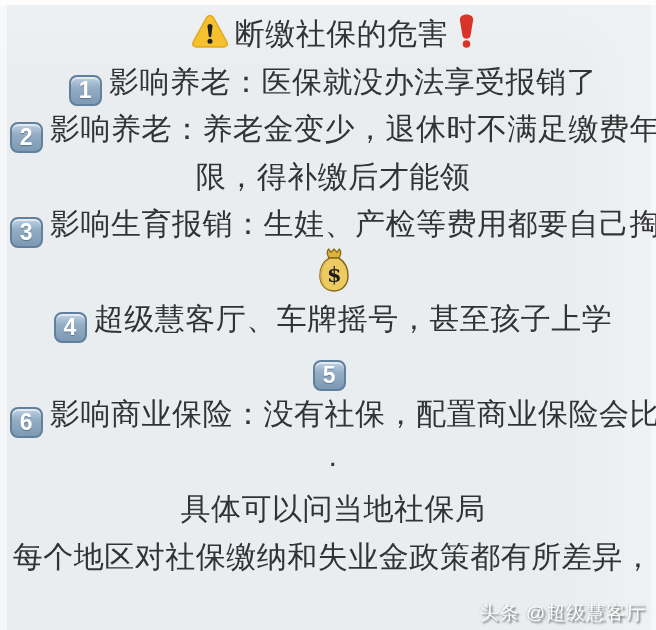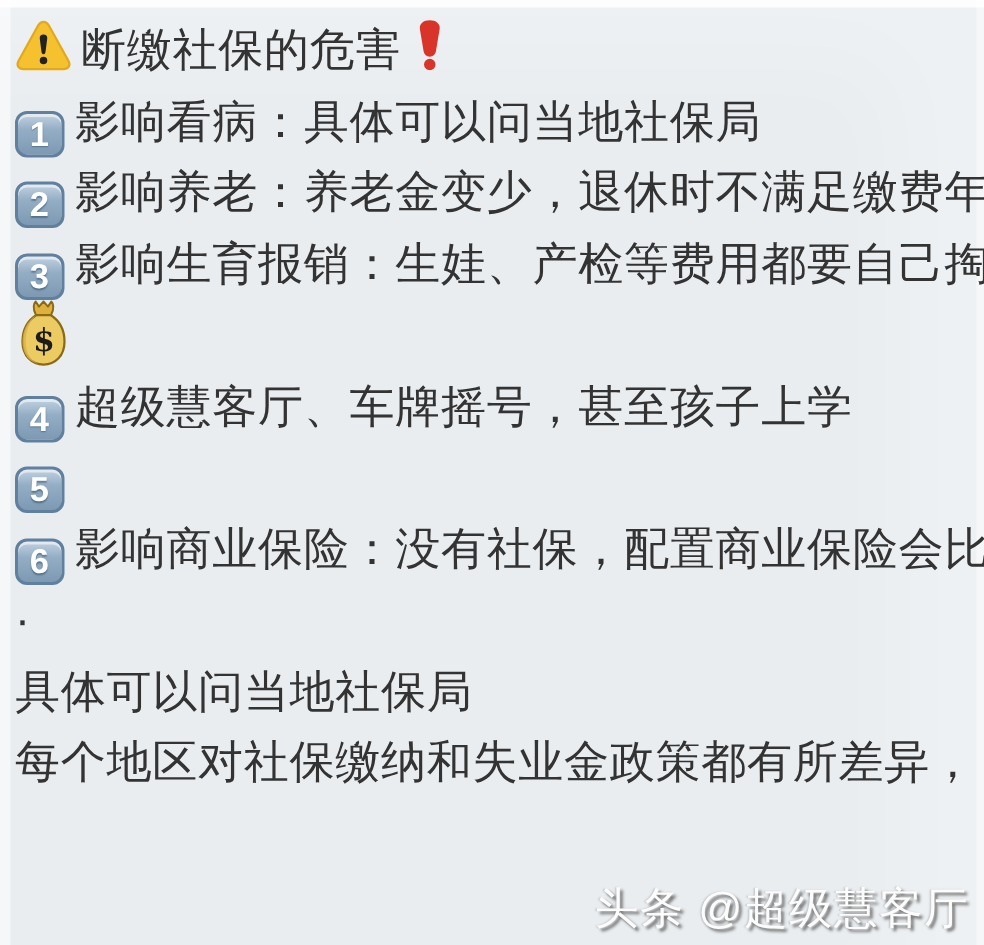--- a/index.html
+++ b/index.html
@@ -20,20 +20,21 @@
     box-sizing: border-box;
     padding: 10px 0 0 10px;
   }
   .line {
     white-space: nowrap;
     line-height: 47.5px;
     height: 47.5px;
     font-size: 30px;
     color: #333333;
     letter-spacing: 0.5px;
+    text-align: center;
   }
   .keycap {
     display: inline-flex;
     align-items: center;
     justify-content: center;
     width: 33px; height: 31px;
     border-radius: 8px;
     background: linear-gradient(180deg, #c2d2e1 0%, #93adc4 40%, #7d99b3 100%);
     border: 2px solid #60809d;
     box-shadow: inset 0 2px 0 rgba(255,255,255,0.55);
@@ -47,21 +48,21 @@
     font-weight: bold;
     line-height: 1;
     text-shadow: 0 1px 1px rgba(40,70,95,0.5);
   }
   .warn-svg { vertical-align: -5px; margin-right: 6px; }
   .excl-svg { vertical-align: -4px; margin-left: 10px; }
   .bag-svg  { vertical-align: -9px; margin-left: 2px; }
   .watermark {
     position: absolute;
     right: 10px; bottom: 4px;
-    font-size: 29px;
+    font-size: 19px;
     color: #fcfcfc;
     letter-spacing: 1px;
     text-shadow: 2px 2px 2px rgba(110,110,110,0.95), -1px 0 1px rgba(150,150,150,0.4);
   }
 </style>
 </head>
 <body>
 
 <div class="page">
 
@@ -72,29 +73,32 @@
       <circle cx="19" cy="28.3" r="2.5" fill="#222222"></circle>
     </svg><span>断缴社保的危害</span><svg class="excl-svg" width="17" height="34" viewBox="0 0 17 34">
       <path d="M8.5 0.5 C12.7 0.5 15.6 2.8 15.1 6.3 L12.6 21.2 C12.2 23.5 10.6 24.8 8.5 24.8 C6.4 24.8 4.8 23.5 4.4 21.2 L1.9 6.3 C1.4 2.8 4.3 0.5 8.5 0.5 Z" fill="#d8342a"></path>
       <circle cx="8.5" cy="30" r="3.8" fill="#d8342a"></circle>
     </svg>
   </div>
 
   <div class="line">
     <span class="keycap">
         <span>1</span>
-      </span><span>影响看病：具体可以问当地社保局</span>
+      </span><span>影响养老：医保就没办法享受报销了</span>
   </div>
 
   <div class="line">
     <span class="keycap">
         <span>2</span>
       </span><span>影响养老：养老金变少，退休时不满足缴费年</span>
   </div>
 
+  <div class="line">
+    <span>限，得补缴后才能领</span>
+  </div>
 
   <div class="line">
     <span class="keycap">
         <span>3</span>
       </span><span>影响生育报销：生娃、产检等费用都要自己掏</span>
   </div>
 
   <div class="line">
     <svg class="bag-svg" width="34" height="45" viewBox="0 0 34 45">
       <path d="M12 10 C9.5 5.5 10.5 2.2 11.8 1 L14 4.4 L17 1 L20 4.4 L22.2 1 C23.5 2.2 24.5 5.5 22 10 Z" fill="#ddb13c" stroke="#8a6a14" stroke-width="1.3" stroke-linejoin="round"></path>

